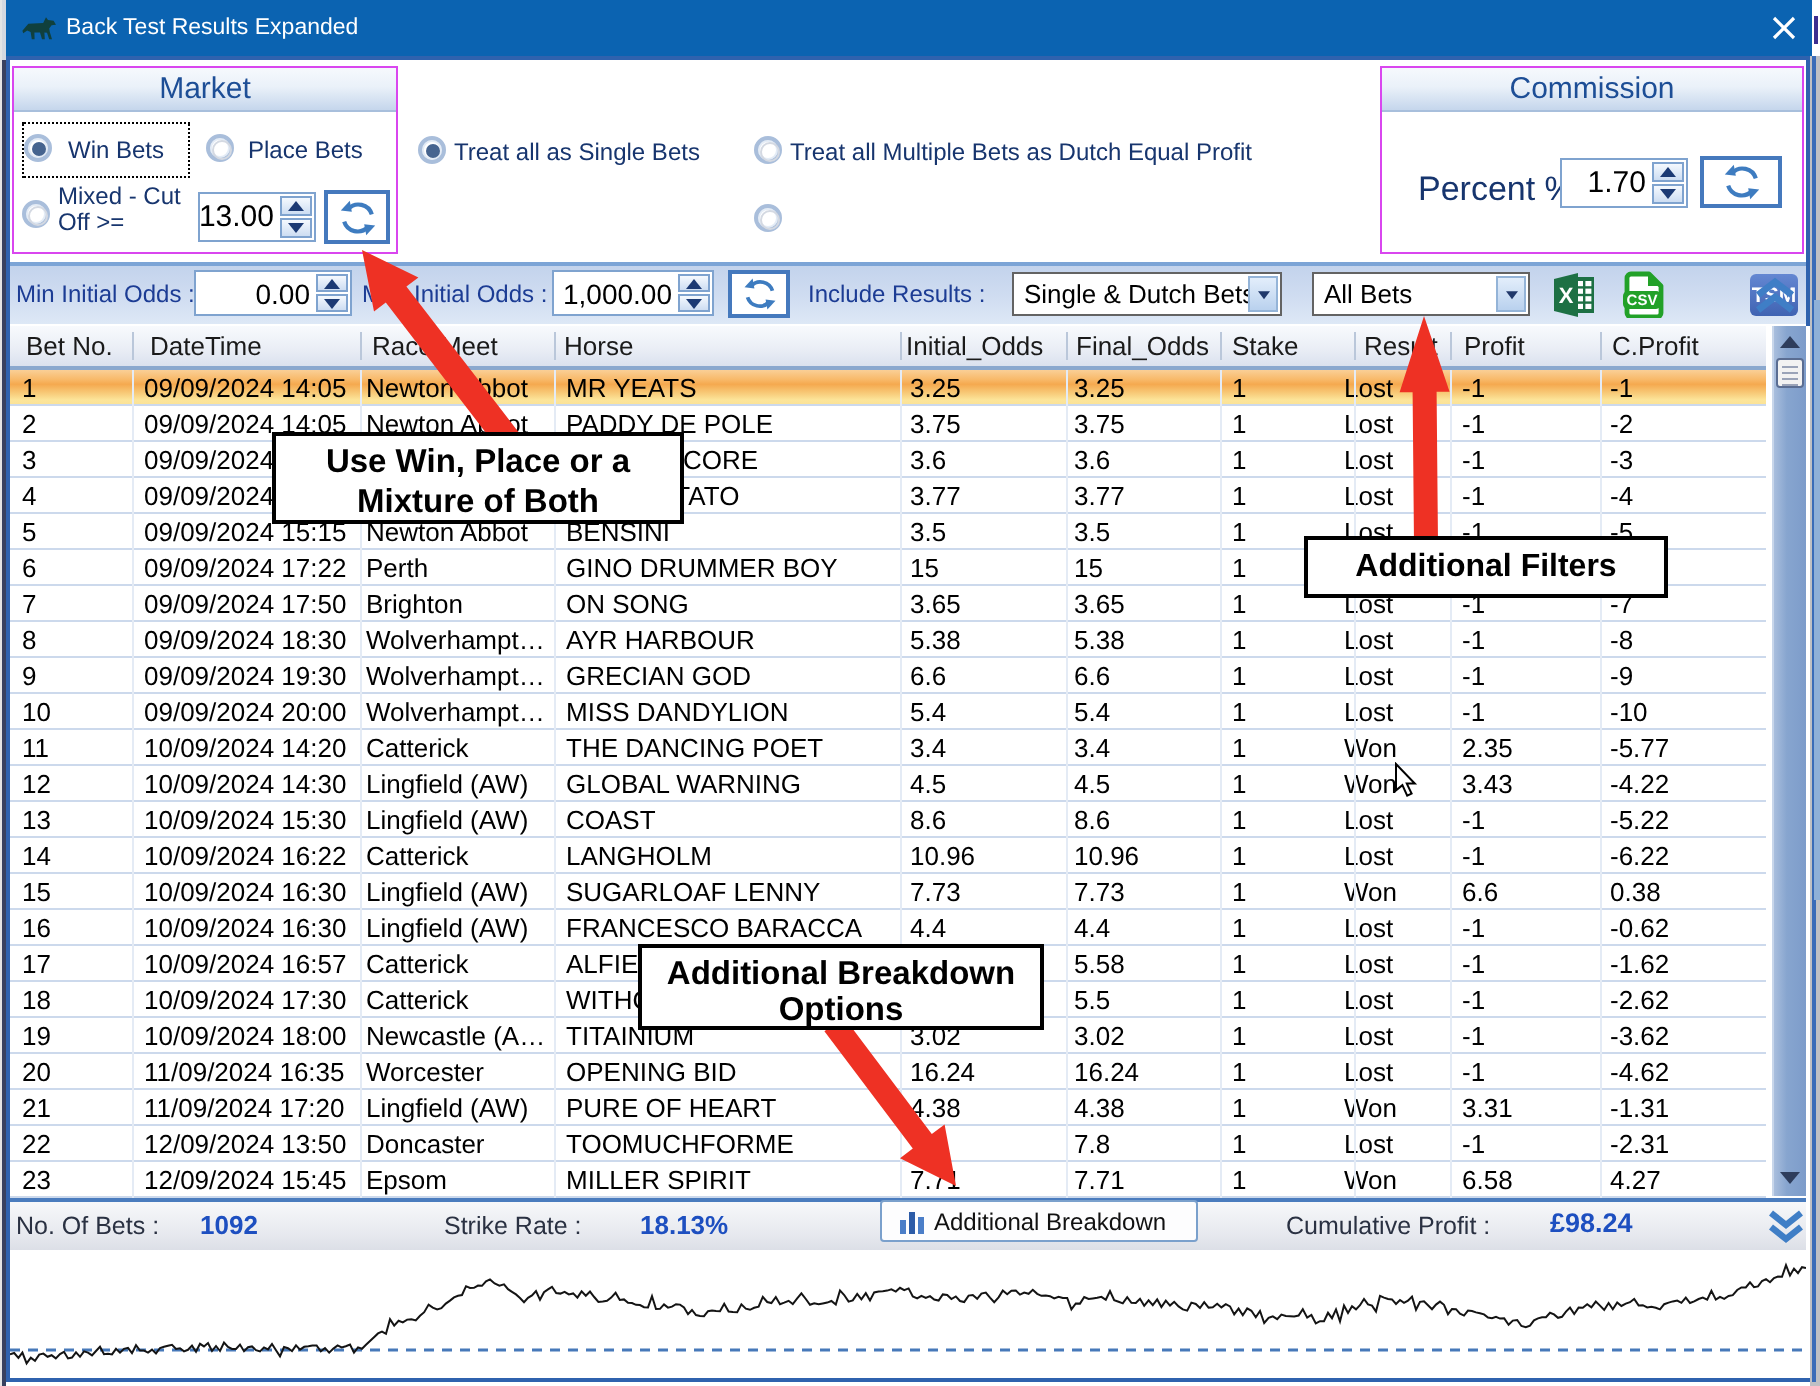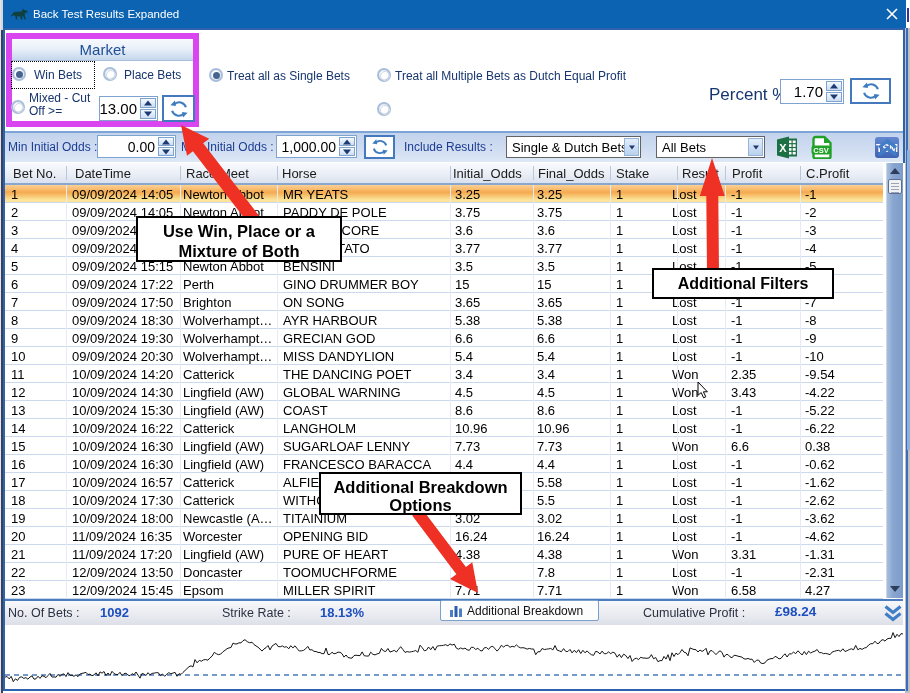--- a/index.html
+++ b/index.html
@@ -1,18 +1,18 @@
 <!DOCTYPE html>
 <html><head><meta charset="utf-8"><style>
 * {margin:0;padding:0;box-sizing:border-box}
 html,body {width:910px;height:693px;overflow:hidden;background:#fff;
 font-family:"Liberation Sans",sans-serif;}
 .abs {position:absolute}
 #root {position:relative;width:910px;height:693px}
-.grp {position:absolute;top:33px;height:94px;border:6px solid #d946ef;background:#fff}
+.grp {position:absolute;top:33px;height:94px;border:1px solid #d946ef;background:#fff}
 .grp .hd {position:absolute;left:0;top:0;right:0;height:22px;
 background:linear-gradient(#f6f9fd,#eaf1f9 45%,#c5d6ec);border-bottom:1px solid #a8bfdc;
 color:#1d4e96;font-size:15px;text-align:center;line-height:21px}
 .lbl {position:absolute;color:#1c3c94;font-size:12px;white-space:nowrap}
 .nlbl {position:absolute;color:#17356e;font-size:12px;white-space:nowrap}
 .radio {position:absolute;width:14px;height:14px;border-radius:50%;
 border:2px solid #a9bedb;background:#fff;box-shadow:inset 0 0 0 1px #e4ecf6}
 .radio.on::after {content:"";position:absolute;left:1.5px;top:1.5px;width:7px;height:7px;
 border-radius:50%;background:#46648f}
 .radio.off::after {content:"";position:absolute;left:1px;top:1px;width:8px;height:8px;
@@ -94,20 +94,23 @@
 <polygon points="14.1,18.6 13.1,13.1 18.6,13.8"></polygon>
 </g>
     </svg>
 
 <div class="radio on" style="left:209px;top:68px"></div>
 <div class="nlbl" style="left:227px;top:69px">Treat all as Single Bets</div>
 <div class="radio off" style="left:377px;top:68px"></div>
 <div class="nlbl" style="left:395px;top:69px">Treat all Multiple Bets as Dutch Equal Profit</div>
 <div class="radio off" style="left:377px;top:102px"></div>
 
+<div class="grp" style="left:690px;width:212px">
+ <div class="hd">Commission</div>
+</div>
 <div class="nlbl" style="left:709px;top:85px;font-size:17px">Percent % :</div>
 <div class="spin" style="left:780px;top:79px;width:64px;height:25px">
  <div class="val" style="font-size:15px">1.70</div>
  <div class="spinbtns">
         <div class="u"></div>
         <div class="d"></div>
       </div>
 </div>
 <div class="rbtn" style="left:850px;top:78px;width:41px;height:26px"></div>
 <svg class="abs" style="left:860.5px;top:81.0px" width="20" height="20" viewBox="0 0 20 20">
@@ -322,41 +325,41 @@
       <span style="left:278px">GRECIAN GOD</span>
       <span style="left:450px">6.6</span>
       <span style="left:532px">6.6</span>
       <span style="left:611px">1</span>
       <span style="left:667px">Lost</span>
       <span style="left:726px">-1</span>
       <span style="left:800px">-9</span>
     </div>
 <div class="row" style="top:347px">
       <span style="left:6px">10</span>
-      <span style="left:67px">09/09/2024 20:30</span>
+      <span style="left:67px">09/09/2024 20:00</span>
       <span style="left:178px">Wolverhampt…</span>
       <span style="left:278px">MISS DANDYLION</span>
       <span style="left:450px">5.4</span>
       <span style="left:532px">5.4</span>
       <span style="left:611px">1</span>
       <span style="left:667px">Lost</span>
       <span style="left:726px">-1</span>
       <span style="left:800px">-10</span>
     </div>
 <div class="row" style="top:365px">
       <span style="left:6px">11</span>
       <span style="left:67px">10/09/2024 14:20</span>
       <span style="left:178px">Catterick</span>
       <span style="left:278px">THE DANCING POET</span>
       <span style="left:450px">3.4</span>
       <span style="left:532px">3.4</span>
       <span style="left:611px">1</span>
       <span style="left:667px">Won</span>
       <span style="left:726px">2.35</span>
-      <span style="left:800px">-9.54</span>
+      <span style="left:800px">-5.77</span>
     </div>
 <div class="row" style="top:383px">
       <span style="left:6px">12</span>
       <span style="left:67px">10/09/2024 14:30</span>
       <span style="left:178px">Lingfield (AW)</span>
       <span style="left:278px">GLOBAL WARNING</span>
       <span style="left:450px">4.5</span>
       <span style="left:532px">4.5</span>
       <span style="left:611px">1</span>
       <span style="left:667px">Won</span>

